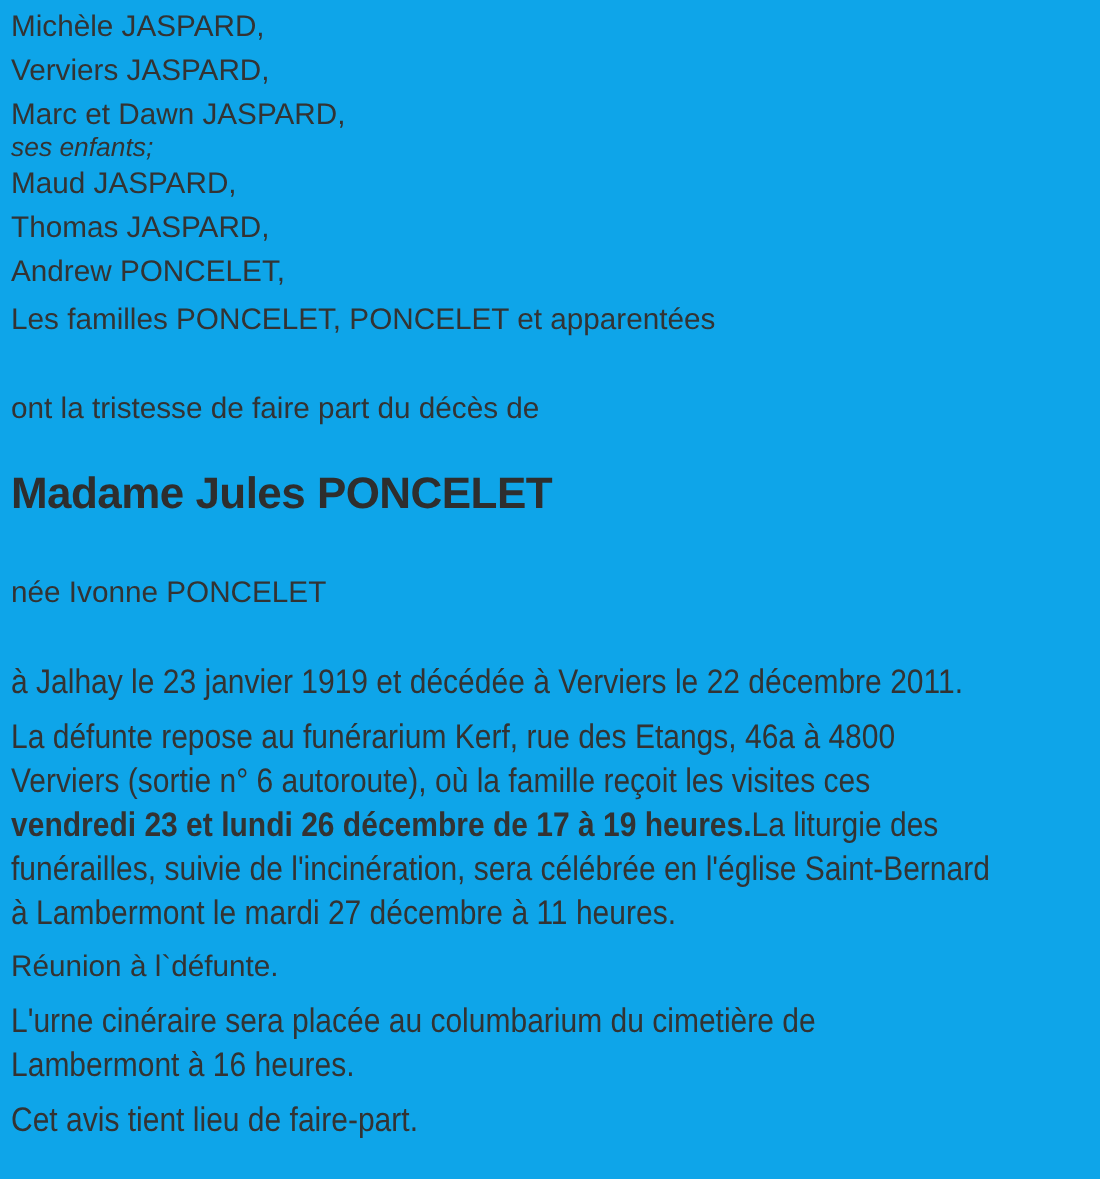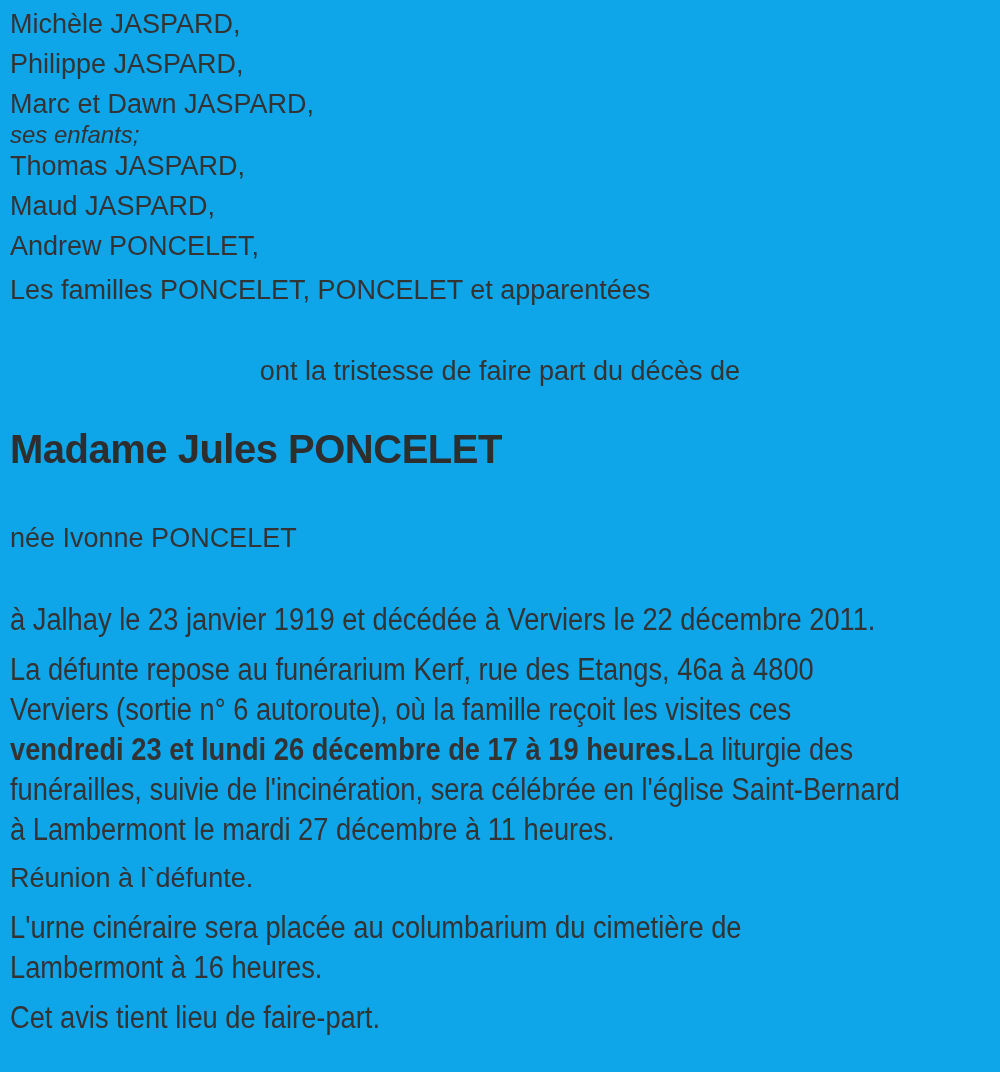--- a/index.html
+++ b/index.html
@@ -32,21 +32,20 @@
   .label-grandchildren { margin-top: -10px; }
   .families-line {
     font-size: 27px;
     line-height: 40px;
     margin-top: 4px;
   }
   .intro {
     font-size: 27px;
     line-height: 40px;
     margin-top: 41px;
-    text-align: center;
   }
   .deceased-name {
     font-size: 40px;
     line-height: 48px;
     font-weight: 700;
     letter-spacing: -0.5px;
     color: #2e2e2e;
     margin-top: 34px;
   }
   .maiden-name {
@@ -74,29 +73,29 @@
   .bold { font-weight: 700; }
 </style>
 </head>
 <body>
 
 <main class="page">
 
   <section>
     <div class="name-list names-children" data-lines="family.children.names">
         <div><span>Michèle JASPARD,</span></div>
-        <div><span>Philippe JASPARD,</span></div>
+        <div><span>Verviers JASPARD,</span></div>
         <div><span>Marc et Dawn JASPARD,</span></div>
       </div>
 
     <div class="relation-label label-children">ses enfants;</div>
 
     <div class="name-list names-grandchildren" data-lines="family.grandchildren.names">
+        <div><span>Maud JASPARD,</span></div>
         <div><span>Thomas JASPARD,</span></div>
-        <div><span>Maud JASPARD,</span></div>
         <div><span>Andrew PONCELET,</span></div>
       </div>
 
 
     <div class="families-line">Les familles PONCELET, PONCELET et apparentées</div>
   </section>
 
   <section>
     <p class="intro">ont la tristesse de faire part du décès de</p>
 

